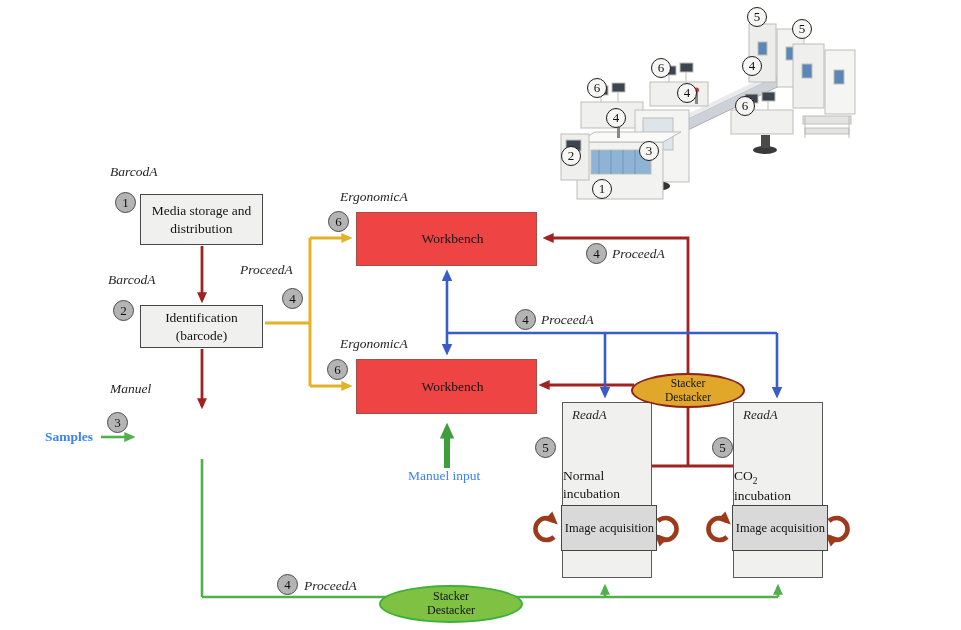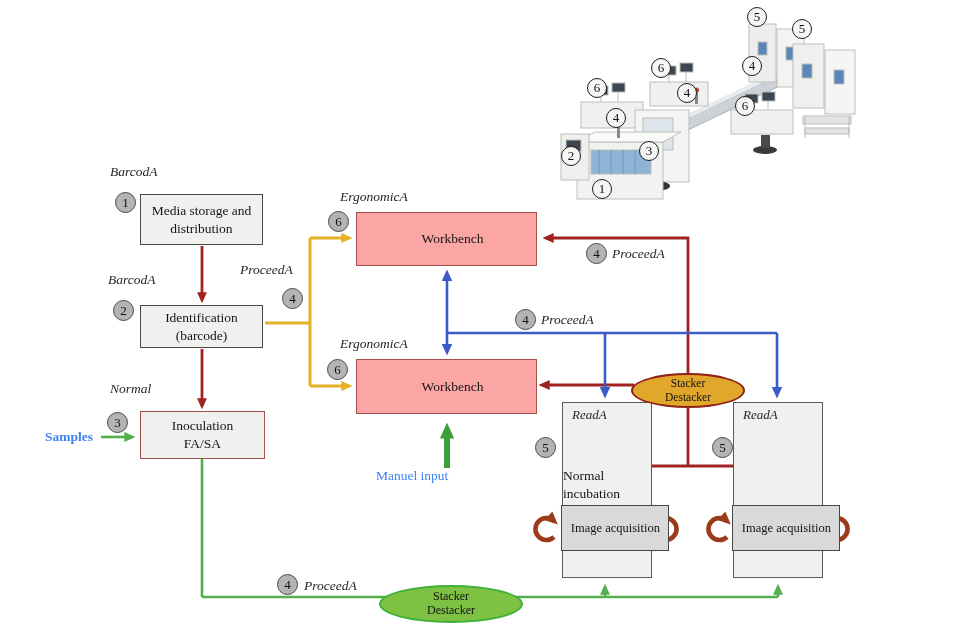--- a/index.html
+++ b/index.html
@@ -13,26 +13,26 @@
   .st-gnt{stroke:var(--greenDark);} .f-gnt{fill:var(--greenDark);}
   .st-brn{stroke:var(--brown);} .f-brn{fill:var(--brown);}
   .lbl{position:absolute;font-style:italic;font-size:13.5px;color:#1f1f1f;white-space:nowrap;}
   .step{position:absolute;width:21px;height:21px;border-radius:50%;background:#b4b4b4;
         border:1.4px solid #4a4a4a;box-sizing:border-box;display:flex;align-items:center;
         justify-content:center;font-size:13px;color:#101010;}
   .box{position:absolute;box-sizing:border-box;display:flex;flex-direction:column;align-items:center;
        justify-content:center;text-align:center;font-size:13.5px;color:#141414;
        background:var(--grayFill);border:1.6px solid #474747;line-height:1.3;}
   .box.redborder{border-color:var(--boxBorderRed);}
-  .box.whitefill{background:#fca5a5;padding-left:12px;}
+  .box.whitefill{background:#ef4444;padding-left:12px;}
   .inc-col{position:absolute;box-sizing:border-box;background:var(--grayFill);
            border:1.6px solid #5a5a5a;font-size:13.5px;color:#141414;text-align:center;}
   .reada{position:absolute;top:4px;left:9px;font-style:italic;font-size:13px;color:#1f1f1f;}
   .inc-title{position:absolute;top:24px;left:0;right:0;text-align:left;line-height:1.3;margin-top:40px;}
-  .subbox{position:absolute;left:-1.6px;top:102px;width:108px;height:46px;box-sizing:border-box;
+  .subbox{position:absolute;left:-1.6px;top:102px;width:96px;height:46px;box-sizing:border-box;
           background:#d9d9d9;border:1.6px solid #454545;display:flex;align-items:center;
           justify-content:center;text-align:center;font-size:12.5px;line-height:1.2;color:#141414;}
   .oval{position:absolute;box-sizing:border-box;border-radius:50%;display:flex;align-items:center;
         justify-content:center;text-align:center;line-height:1.15;color:#131313;margin-top:6px;}
   .oval.orange{background:var(--orangeFill);border:2.4px solid var(--orangeBorder);font-size:11.5px;}
   .oval.green{background:var(--greenFill);border:2.4px solid var(--greenBorder);font-size:12px;}
   .oval span{display:block;width:72px;}
   .plain{position:absolute;font-size:13.5px;color:#3b82f6;white-space:nowrap;}
   .plain.bold{font-weight:bold;}
   #photo{position:absolute;left:555px;top:4px;width:320px;height:210px;}
@@ -185,21 +185,21 @@
     <div class="pbadge" style="left:96px;top:54px;">6</div>
     <div class="pbadge" style="left:180px;top:92px;">6</div>
   </div>
 
   <span class="lbl" style="left:110px;top:164px;">BarcodA</span>
   <div class="step" style="left:115px;top:192px;">1</div>
 
   <span class="lbl" style="left:108px;top:272px;">BarcodA</span>
   <div class="step" style="left:113px;top:300px;">2</div>
 
-  <span class="lbl" style="left:110px;top:381px;">Normal</span>
+  <span class="lbl" style="left:110px;top:381px;">Manuel</span>
   <div class="step" style="left:107px;top:412px;">3</div>
 
   <span class="lbl" style="left:240px;top:262px;">ProceedA</span>
   <div class="step" style="left:282px;top:288px;">4</div>
 
   <span class="lbl" style="left:340px;top:189px;">ErgonomicA</span>
   <div class="step" style="left:328px;top:211px;">6</div>
 
   <span class="lbl" style="left:340px;top:336px;">ErgonomicA</span>
   <div class="step" style="left:327px;top:359px;">6</div>
@@ -213,44 +213,44 @@
   <div class="step" style="left:277px;top:574px;">4</div>
   <span class="lbl" style="left:304px;top:578px;">ProceedA</span>
 
   <div class="step" style="left:535px;top:437px;">5</div>
   <div class="step" style="left:712px;top:437px;">5</div>
 
   <div class="box" style="left:140px;top:194px;width:123px;height:51px;padding:2px 6px;">Media storage and distribution</div>
 
   <div class="box" style="left:140px;top:305px;width:123px;height:43px;padding:10px 10px;">Identification (barcode)</div>
 
-  <div class="box redborder" style="left:140px;top:411px;width:125px;height:48px;">
-    <span>Inoculation</span>
-    <span>FA/SA</span>
-  </div>
 
   <div class="box redborder whitefill" style="left:356px;top:212px;width:181px;height:54px;">Workbench</div>
 
   <div class="box redborder whitefill" style="left:356px;top:359px;width:181px;height:55px;">Workbench</div>
 
   <div class="inc-col" style="left:562px;top:402px;width:90px;height:176px;">
     <span class="reada">ReadA</span>
     <div class="inc-title">Normal incubation</div>
     <div class="subbox">Image acquisition</div>
   </div>
 
   <div class="inc-col" style="left:733px;top:402px;width:90px;height:176px;">
     <span class="reada">ReadA</span>
+    <div class="inc-title">
+      <div><span>CO</span><sub>2</sub></div>
+      <div>incubation</div>
+    </div>
     <div class="subbox">Image acquisition</div>
   </div>
 
   <div class="oval orange" style="left:631px;top:367px;width:114px;height:35px;">
     <span>Stacker Destacker</span>
   </div>
 
   <div class="oval green" style="left:379px;top:579px;width:144px;height:38px;">
     <span>Stacker Destacker</span>
   </div>
 
   <span class="plain bold" style="left:45px;top:429px;">Samples</span>
-  <span class="plain" style="left:376px;top:468px;">Manuel input</span>
+  <span class="plain" style="left:408px;top:468px;">Manuel input</span>
 
 </div>
 
 </body></html>

